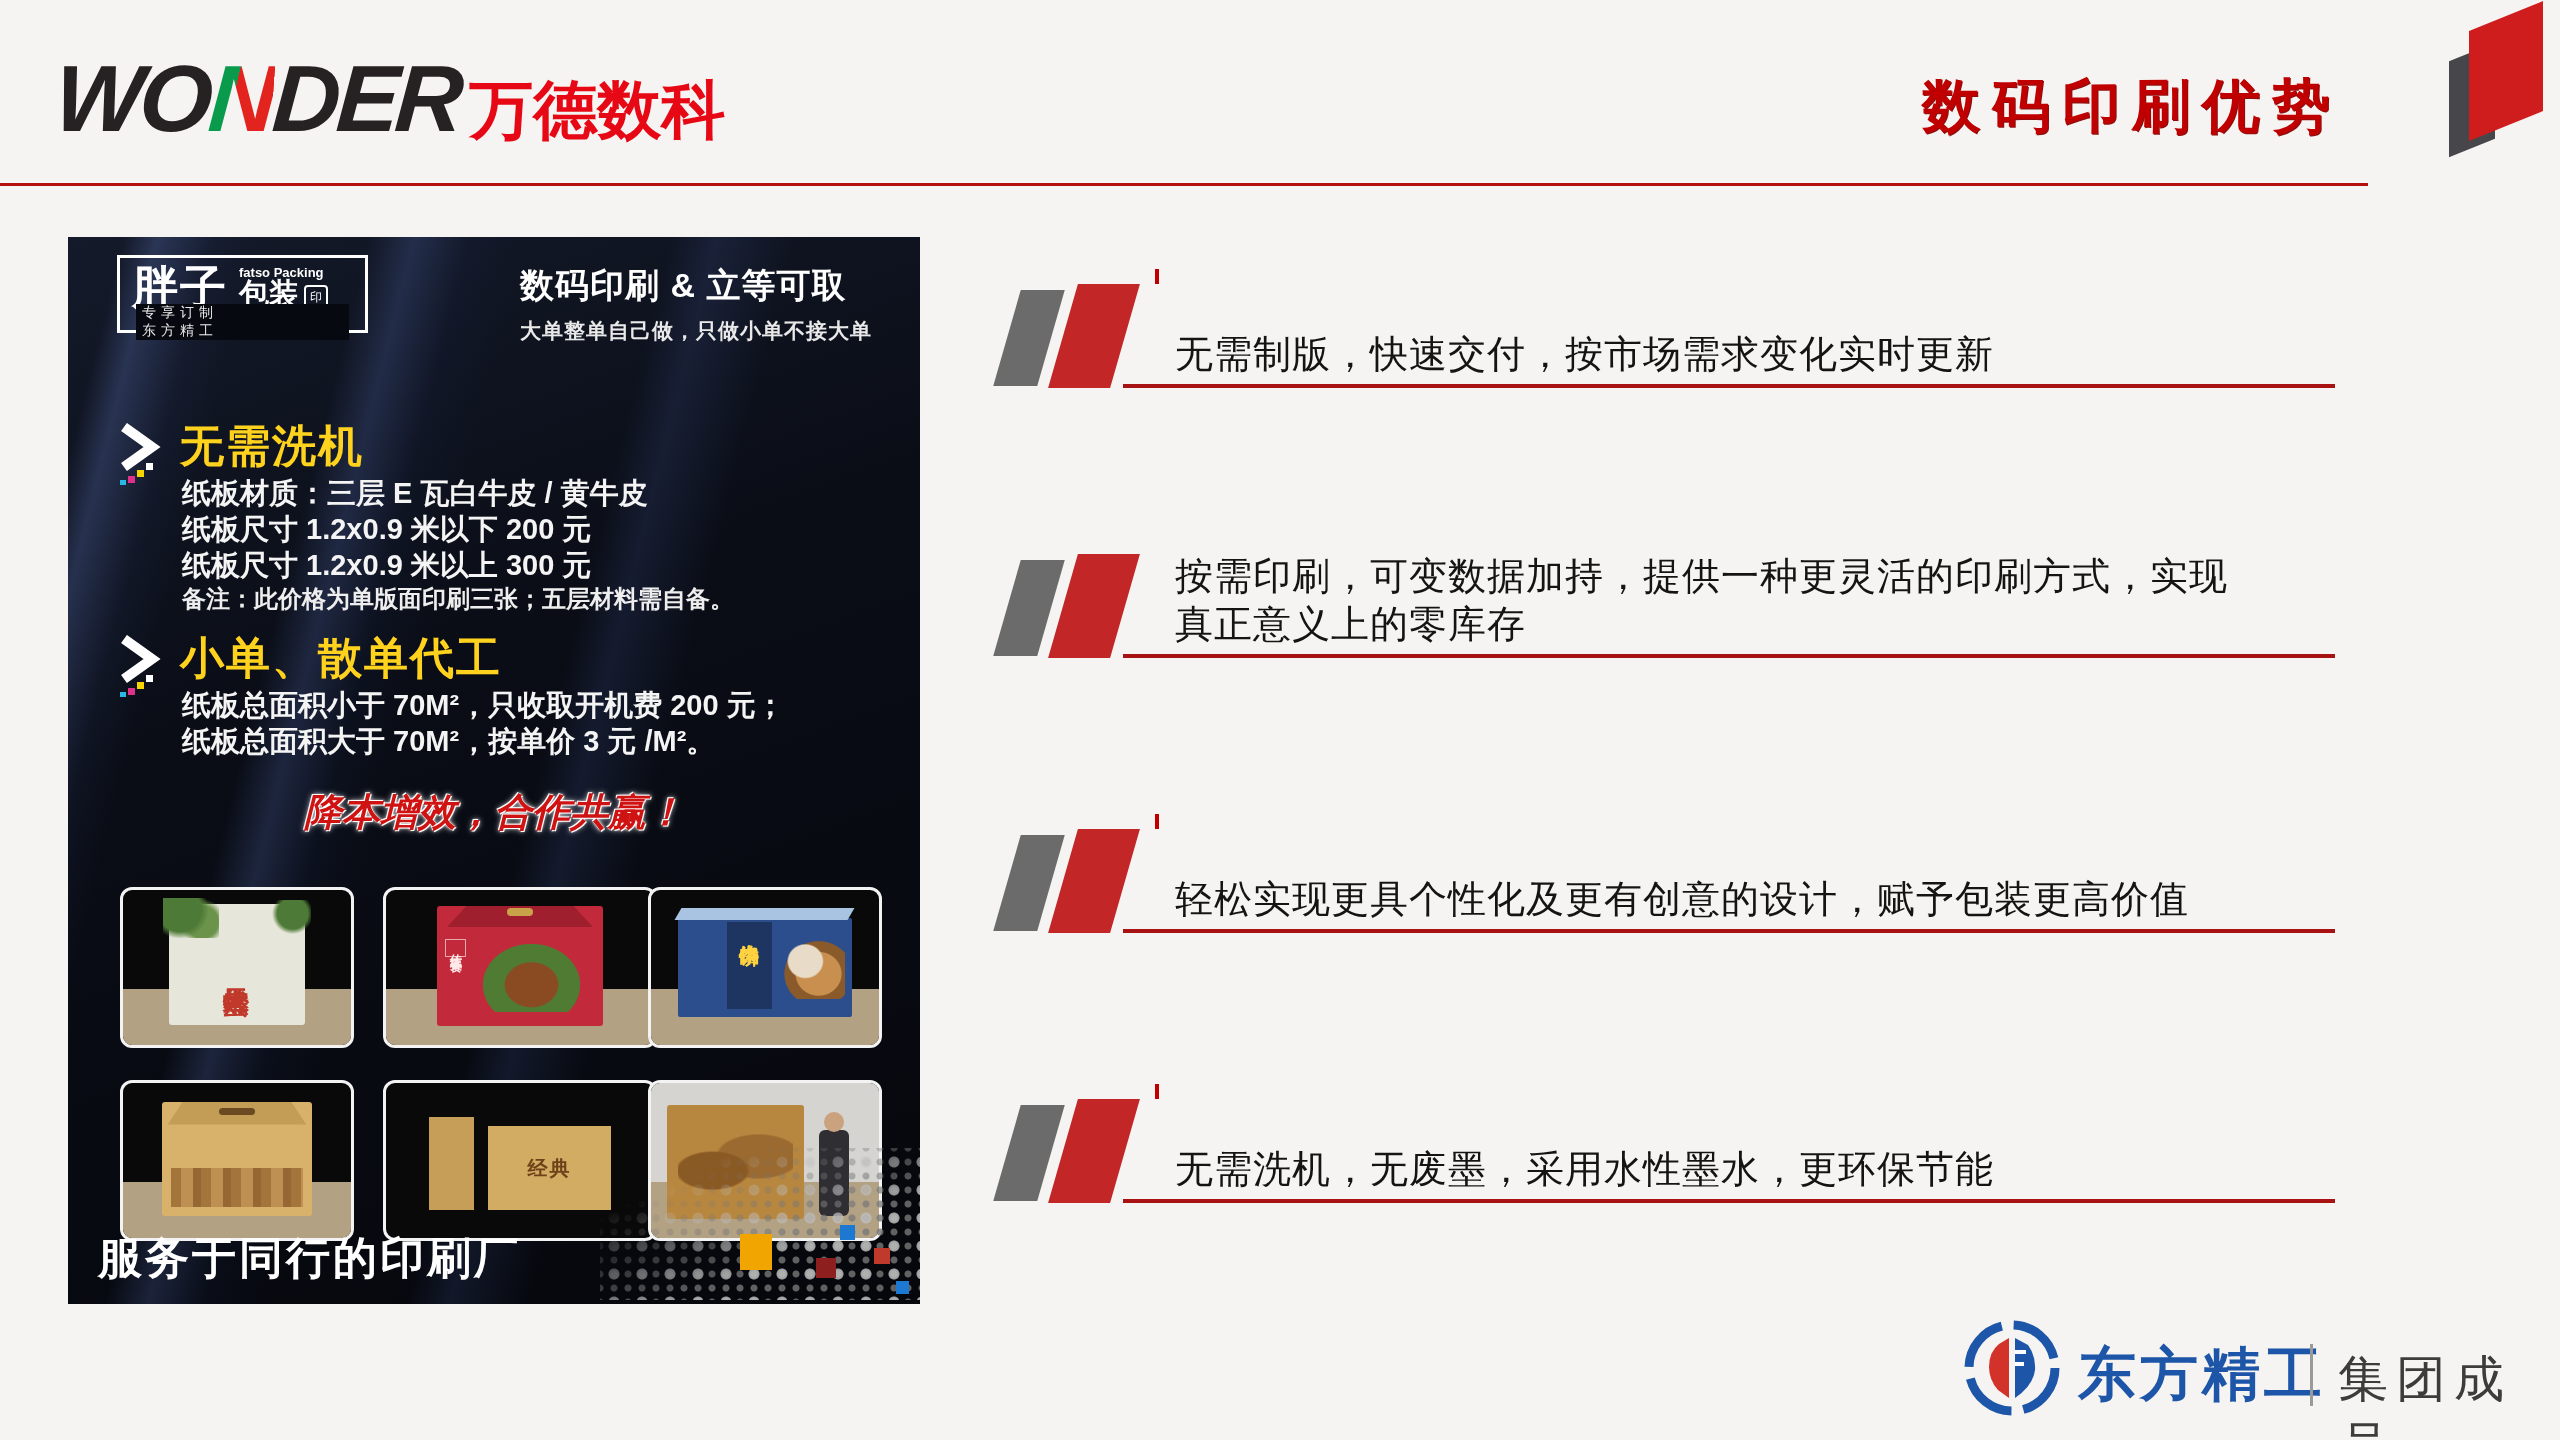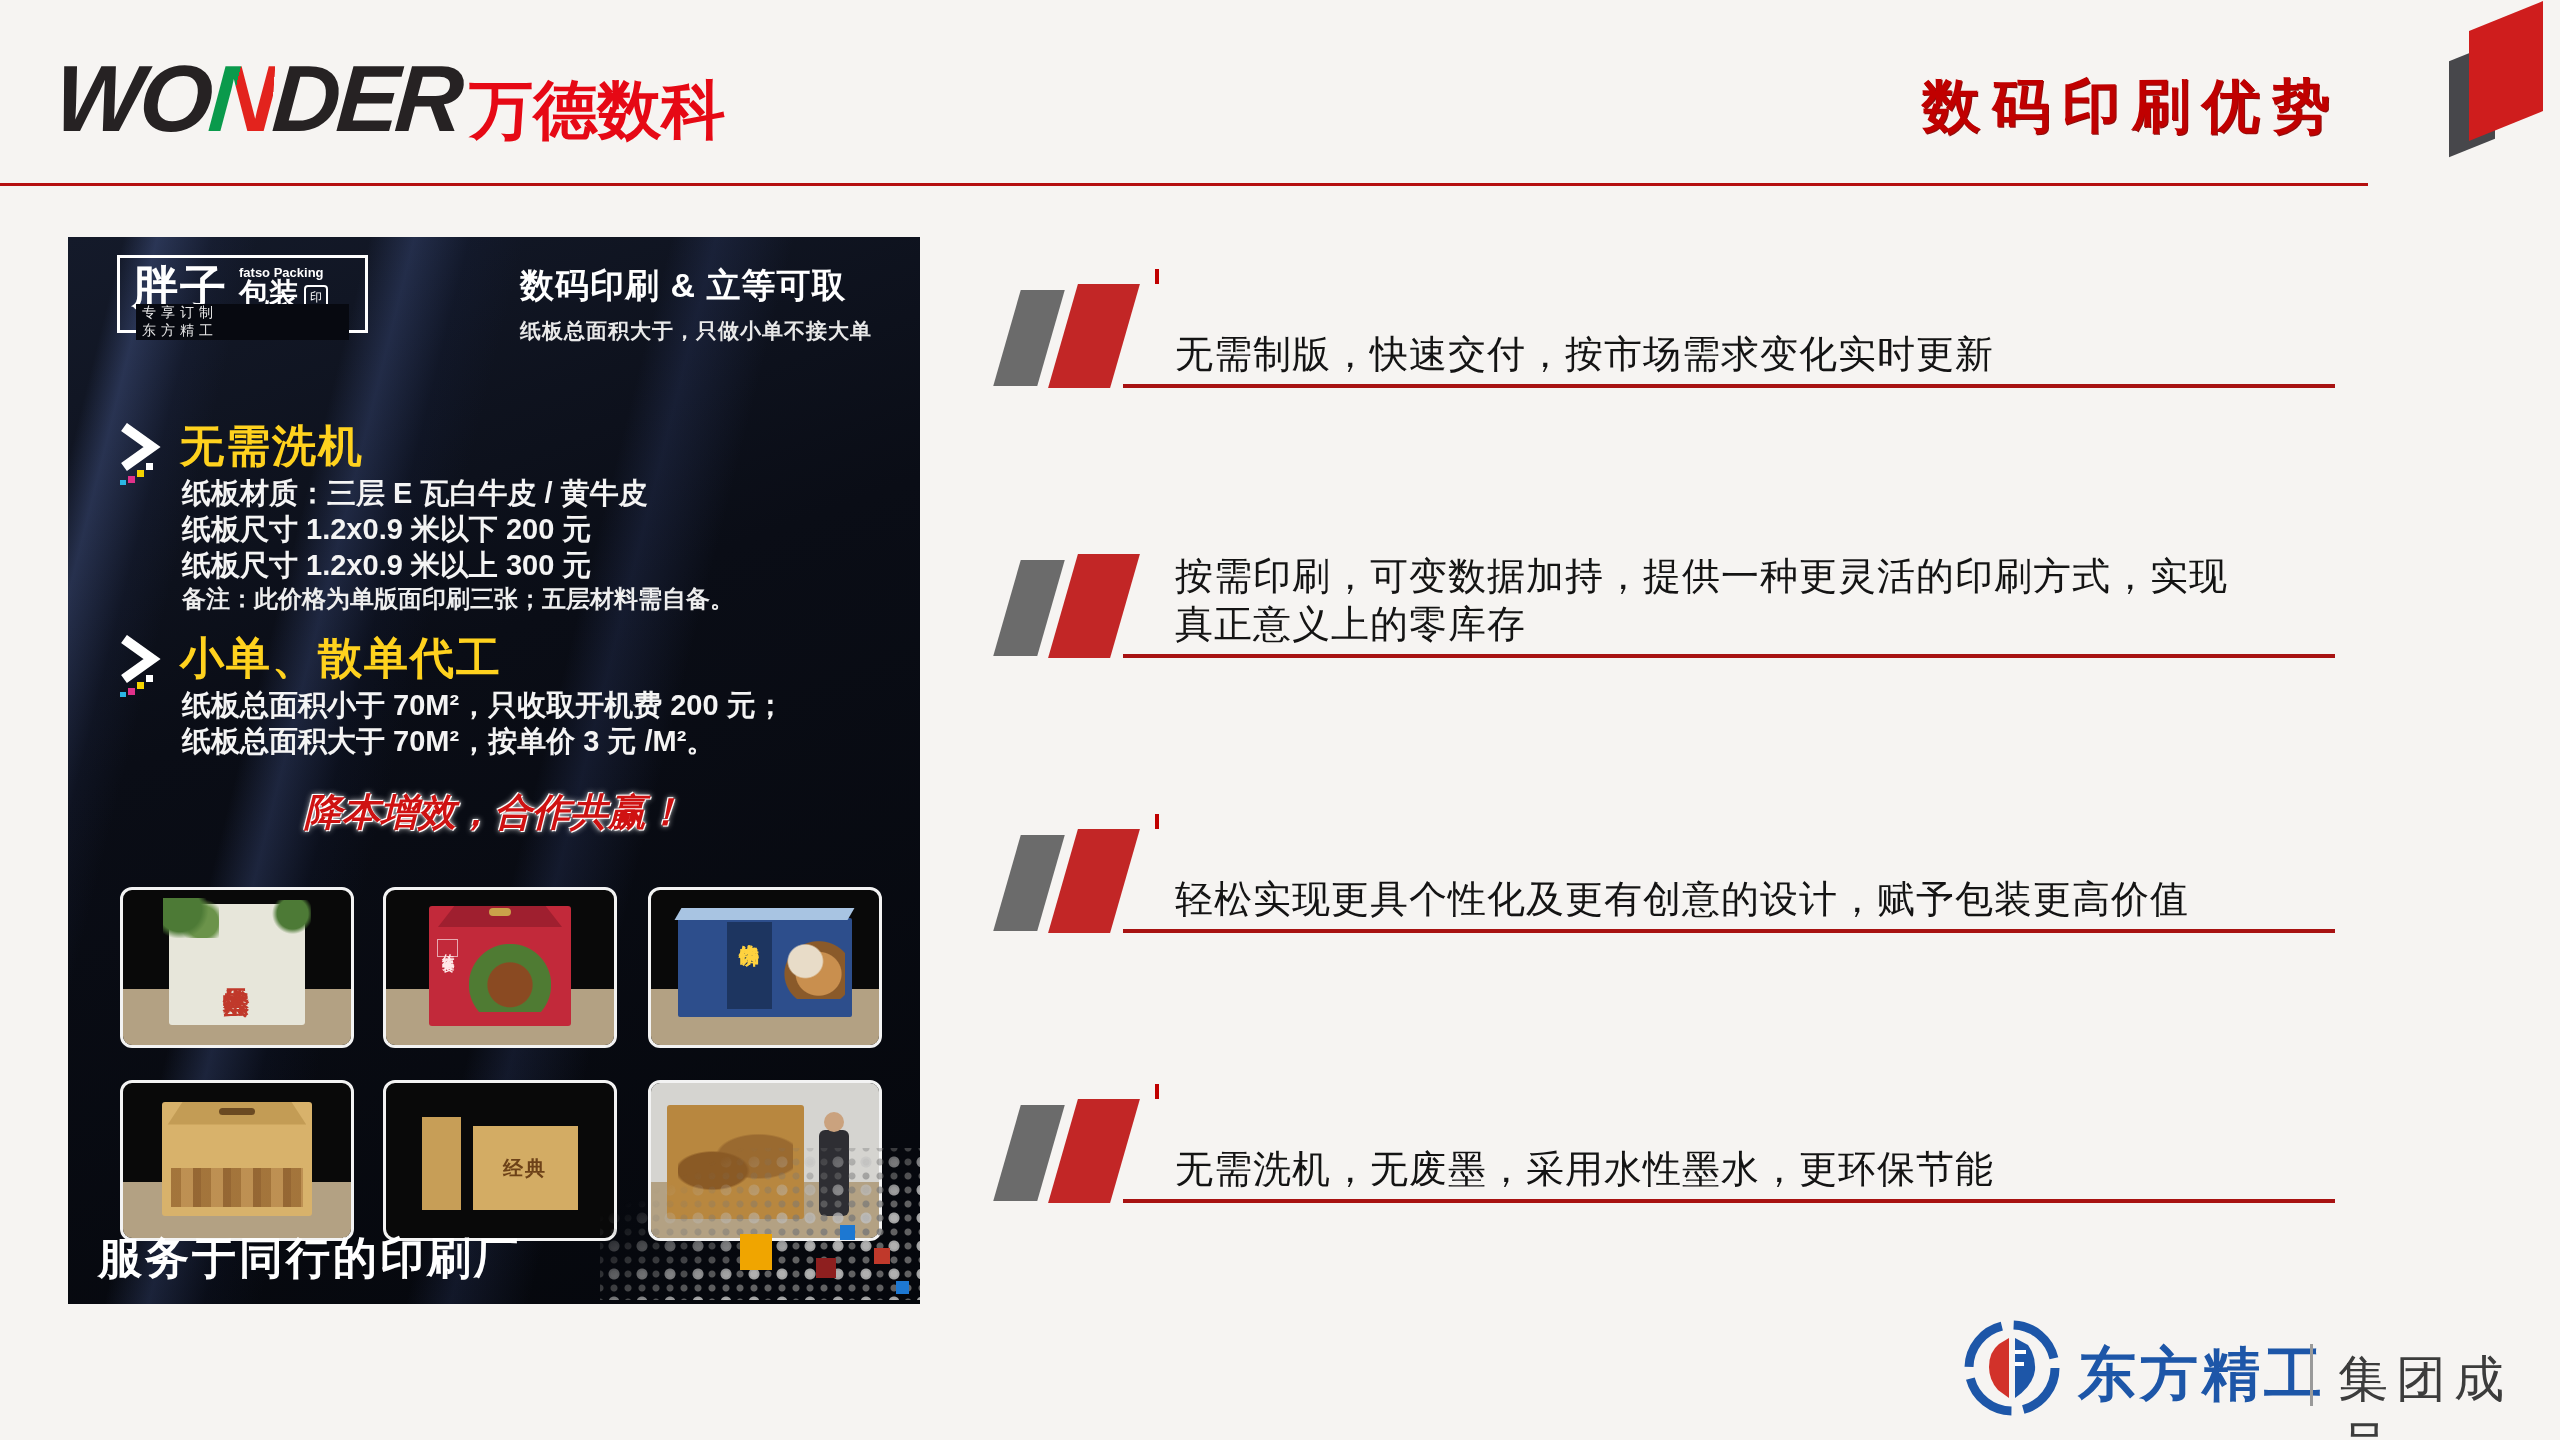--- a/index.html
+++ b/index.html
@@ -46,21 +46,21 @@
   .sec1-lines{top:238px;}
   .sec2-lines{top:450px;}
   .sec-note{position:absolute;left:114px;font-size:24px;font-weight:700;color:#eee;}
   .sec1-note{top:346px;}
   .slogan{position:absolute;left:0;top:552px;width:100%;text-align:center;font-style:italic;font-weight:900;color:#cf1212;
     text-shadow:0 0 3px #fff,0 0 6px rgba(255,255,255,.95),1px 1px 0 #fff,-1px -1px 0 #fff;}
   .slogan-l1{font-size:40px;line-height:46px;}
   .slogan-l2{font-size:38px;line-height:46px;}
   .tile{position:absolute;width:228px;height:155px;border:3px solid #f3f3f3;border-radius:12px;background:#090909;overflow:hidden;z-index:2;}
   .r1{top:650px;} .r2{top:843px;}
-  .c1{left:52px;} .c2{left:315px;} .c3{left:580px;}
+  .c1{left:52px;} .c2{left:315px;padding-left:40px;} .c3{left:580px;}
   .floor{position:absolute;left:0;bottom:0;width:100%;height:36%;background:#b3a183;}
   .vlabel{writing-mode:vertical-rl;text-orientation:upright;font-weight:900;}
   
   .box1{position:absolute;left:20%;top:9%;width:60%;height:78%;background:#e7e6da;border-radius:3px;}
   .box1:before{content:"";position:absolute;left:-6px;top:-6px;width:56px;height:40px;background:radial-gradient(circle at 30% 30%,#4d7a36 0 45%,transparent 60%),radial-gradient(circle at 70% 60%,#6b934a 0 35%,transparent 50%);}
   .box1:after{content:"";position:absolute;right:-6px;top:-4px;width:46px;height:34px;background:radial-gradient(circle at 60% 40%,#4d7a36 0 45%,transparent 60%);}
   .lab1{position:absolute;left:50%;top:50%;transform:translate(-50%,-50%);color:#c0392b;font-size:26px;}
   
   .box2{position:absolute;left:19%;top:10%;width:62%;height:78%;background:#c2293a;border-radius:3px;}
   .box2:before{content:"";position:absolute;left:0;top:0;width:100%;height:18%;background:#9f1f2f;clip-path:polygon(6% 100%,18% 0,82% 0,94% 100%);}
@@ -148,21 +148,21 @@
         </div>
       </div>
       <div class="brand-tags">
         <span>专享订制</span>
         <span>东方精工</span>
       </div>
     </div>
 
     <div class="poster-head">
       <div class="poster-headline">数码印刷 &amp; 立等可取</div>
-      <div class="poster-subheadline">纸板总面积大于，只做小单不接大单</div>
+      <div class="poster-subheadline">大单整单自己做，只做小单不接大单</div>
     </div>
 
     <svg class="chev chev-1" viewBox="0 0 52 62">
       <path d="M6 4 L34 24 L6 44" fill="none" stroke="#ffffff" stroke-width="10"></path>
       <rect x="28" y="40" width="7" height="7" fill="#ffffff"></rect>
       <rect x="19" y="47" width="7" height="7" fill="#f5d400"></rect>
       <rect x="10" y="53" width="7" height="7" fill="#e0318a"></rect>
       <rect x="2" y="57" width="6" height="6" fill="#2bb7e5"></rect>
     </svg>
     <div class="sec-title sec1-title">无需洗机</div>

